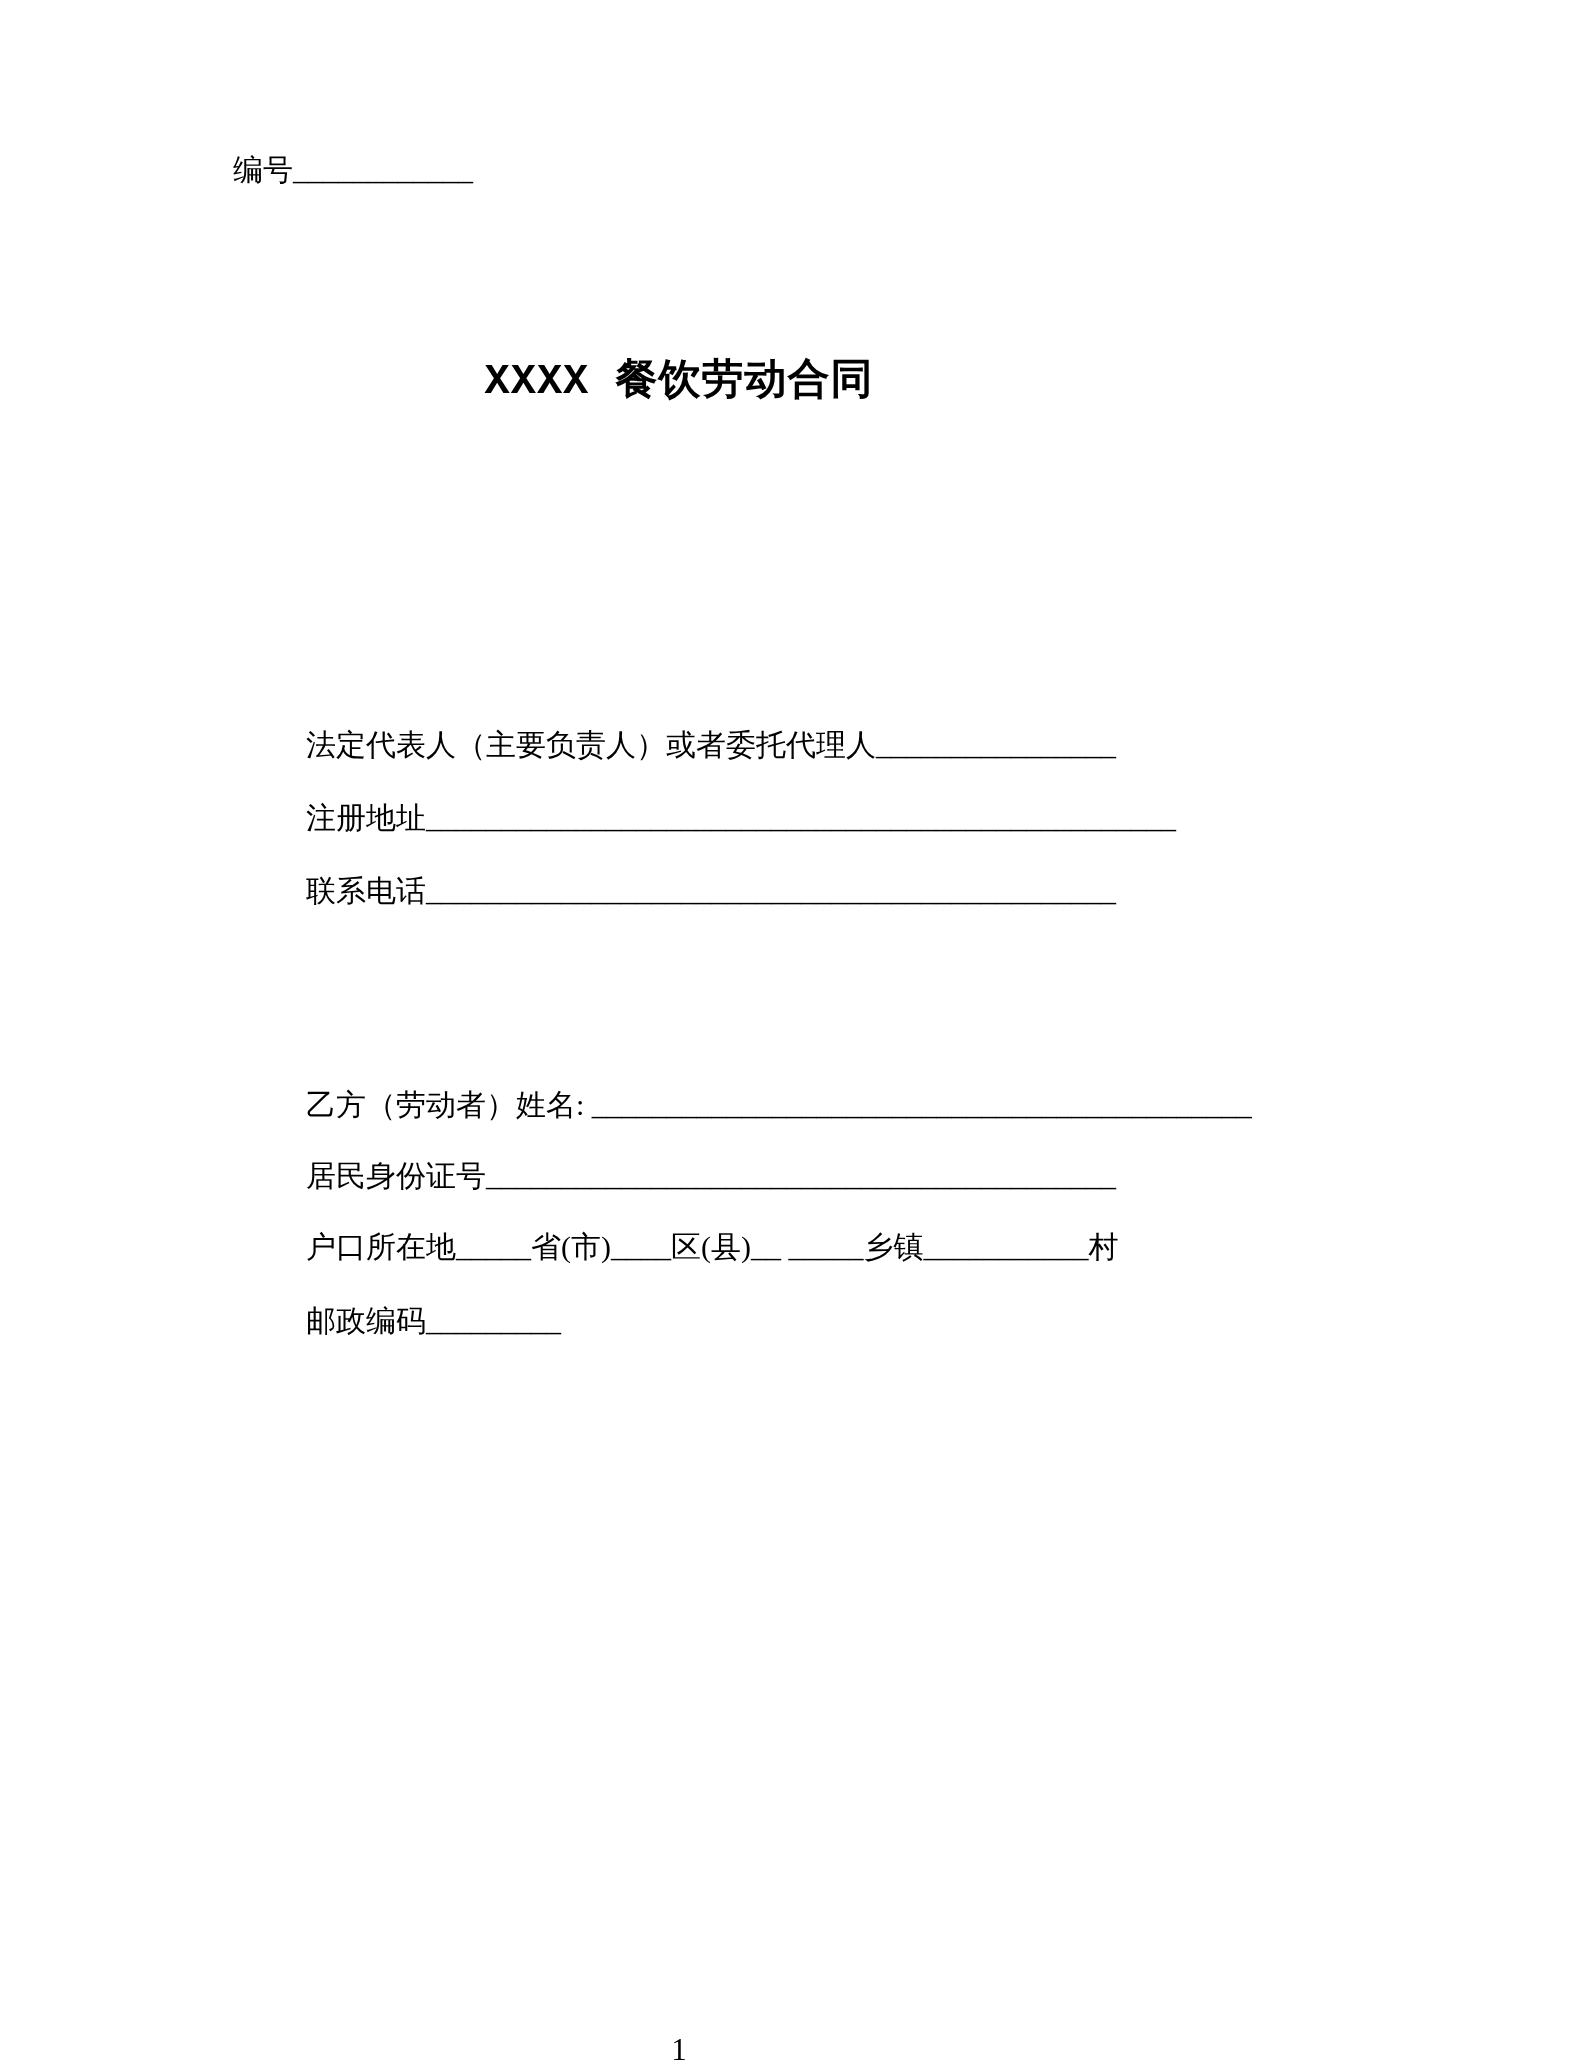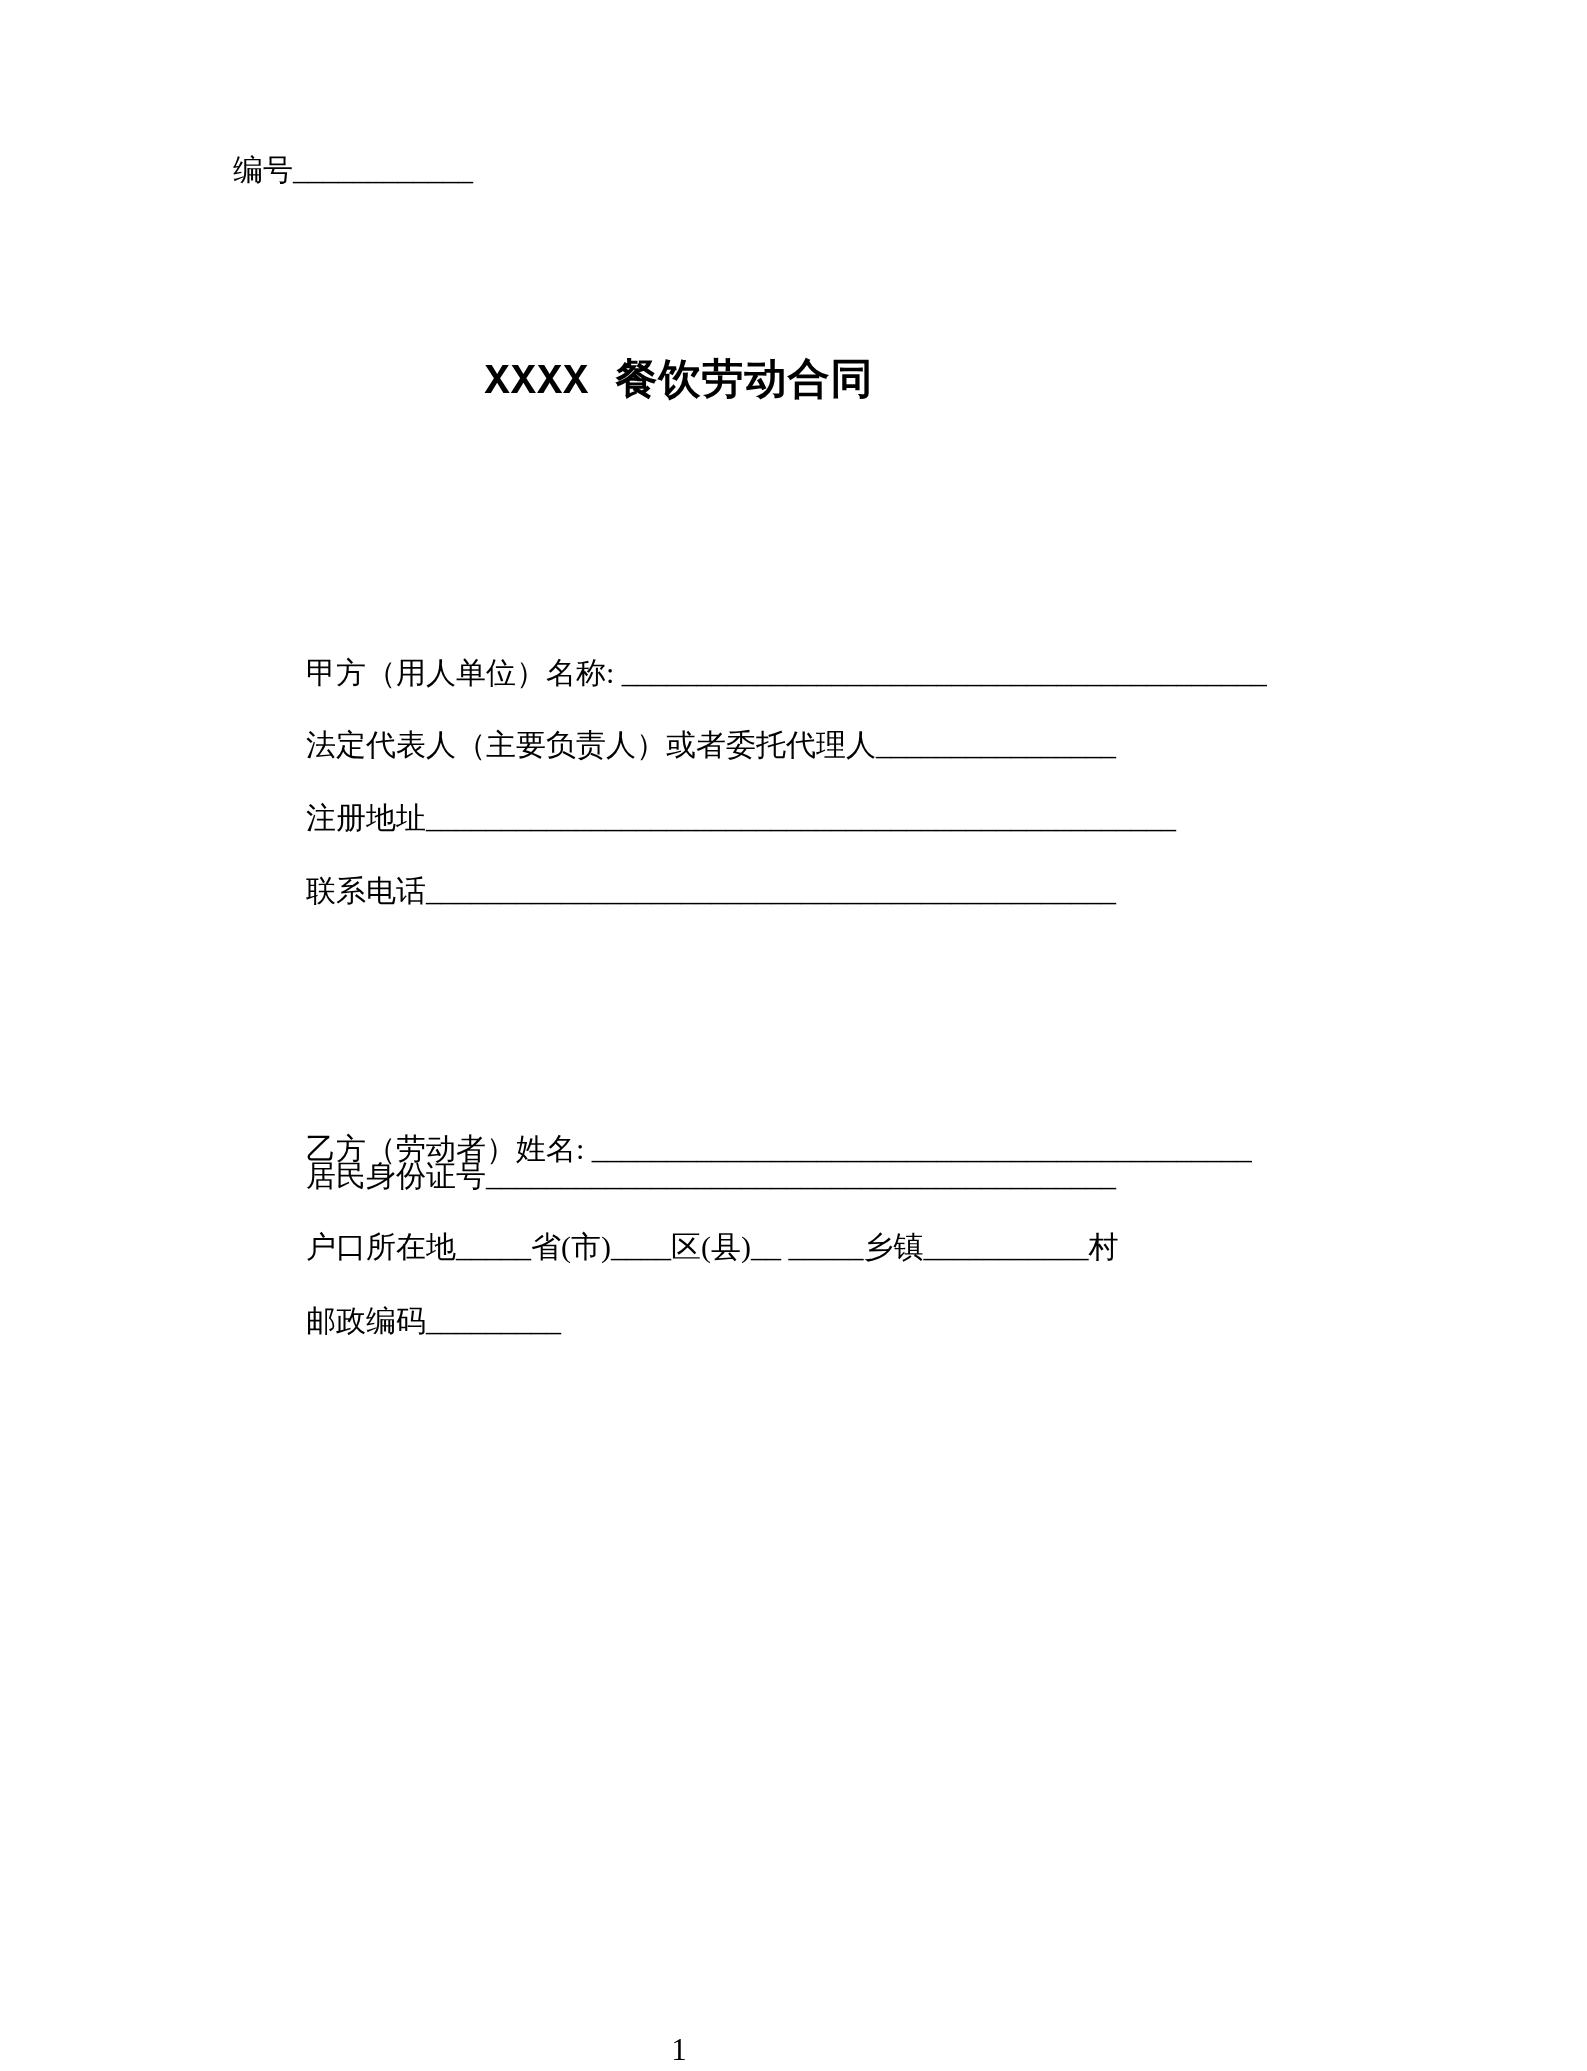--- a/index.html
+++ b/index.html
@@ -40,21 +40,21 @@
     font-size: 42px;
     line-height: 52px;
     letter-spacing: 1px;
     white-space: pre;
     color: var(--fg, #000000);
   }
   .a-name   { top: 655px; }
   .a-rep    { top: 727px; }
   .a-addr   { top: 800px; text-align: right; }
   .a-phone  { top: 873px; }
-  .b-name   { top: 1087px; margin-top: 44px; }
+  .b-name   { top: 1087px; }
   .b-id     { top: 1158px; }
   .b-reg    { top: 1229px; }
   .b-postal { top: 1303px; }
   .b-addr   { top: 1374px; }
   .page-num {
     position: absolute;
     top: 2032px;
     left: 0;
     width: 100%;
     text-align: center;
@@ -64,21 +64,20 @@
 </style>
 </head>
 <body>
 
 <div class="page">
 
   <div class="ln serial">编号____________</div>
 
   <h1 class="doc-title">XXXX 餐饮劳动合同</h1>
 
-  <div class="ln a-name">甲方（用人单位）名称: ___________________________________________</div>
 
   <div class="ln a-rep">法定代表人（主要负责人）或者委托代理人________________</div>
 
   <div class="ln a-addr">注册地址__________________________________________________</div>
 
   <div class="ln a-phone">联系电话______________________________________________</div>
 
   <div class="ln b-name">乙方（劳动者）姓名: ____________________________________________</div>
 
   <div class="ln b-id">居民身份证号__________________________________________</div>

